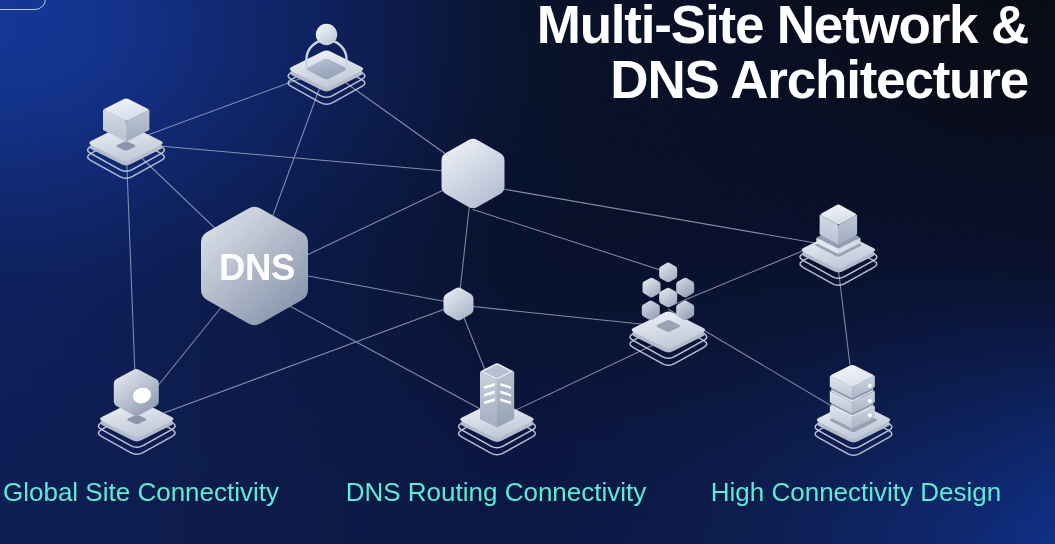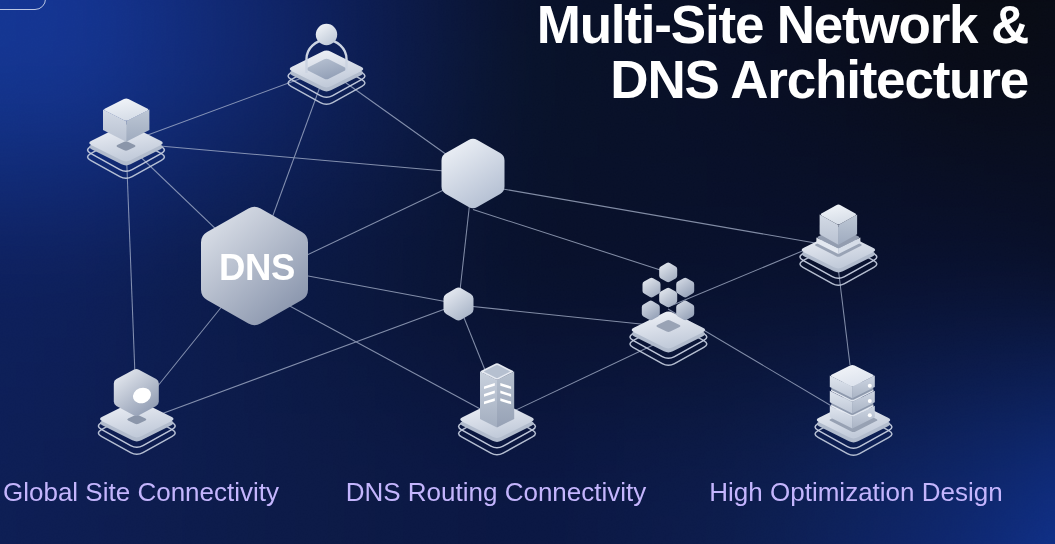--- a/index.html
+++ b/index.html
@@ -3,21 +3,21 @@
 <style>
 html,body{margin:0;padding:0;}
 body{width:1055px;height:544px;overflow:hidden;position:relative;
 font-family:"Liberation Sans",sans-serif;
 background:#081334;
 }
 .corner{position:absolute;left:-82px;top:-62px;width:126px;height:70px;
 border:1.8px solid rgba(195,207,232,.95);border-radius:11px;}
 .title{position:absolute;top:-3px;right:27px;text-align:right;color:#fff;
 font-weight:bold;font-size:53px;line-height:55px;letter-spacing:-1.2px;}
-.lbl{position:absolute;top:477px;color:#c4b5fd;font-size:26px;white-space:nowrap;}
+.lbl{position:absolute;top:477px;color:#5eead4;font-size:26px;white-space:nowrap;}
 </style></head>
 <body>
 <svg width="1055" height="544" viewBox="0 0 1055 544" style="position:absolute;left:0;top:0">
 <defs>
 <linearGradient id="padg" x1="0" y1="0" x2="0.35" y2="1">
  <stop offset="0" stop-color="#f2f4f9"></stop>
         <stop offset="1" stop-color="#c2cbda"></stop>
 </linearGradient>
 <linearGradient id="dnsg" x1="0" y1="0" x2="0.8" y2="1">
  <stop offset="0" stop-color="#e4e8ef"></stop>
@@ -1813,12 +1813,12 @@
     <path d="M500.3,383.0 L511.1,386.4 L511.1,389.1 L500.3,385.7 Z" fill="#ffffff"></path>
     <path d="M484,394.0 L494.8,390.6 L494.8,393.3 L484,396.7 Z" fill="#ffffff"></path>
     <path d="M500.3,390.6 L511.1,394.0 L511.1,396.7 L500.3,393.3 Z" fill="#ffffff"></path>
     <path d="M484,401.6 L494.8,398.2 L494.8,400.9 L484,404.3 Z" fill="#ffffff"></path>
     <path d="M500.3,398.2 L511.1,401.6 L511.1,404.3 L500.3,400.9 Z" fill="#ffffff"></path>
 </svg>
 <div class="corner"></div>
 <div class="title">Multi-Site Network &amp;<br>DNS Architecture</div>
 <div class="lbl" style="left:141px;transform:translateX(-50%)">Global Site Connectivity</div>
 <div class="lbl" style="left:496px;transform:translateX(-50%)">DNS Routing Connectivity</div>
-<div class="lbl" style="left:856px;transform:translateX(-50%)">High Optimization Design</div>
+<div class="lbl" style="left:856px;transform:translateX(-50%)">High Connectivity Design</div>
 </body></html>

